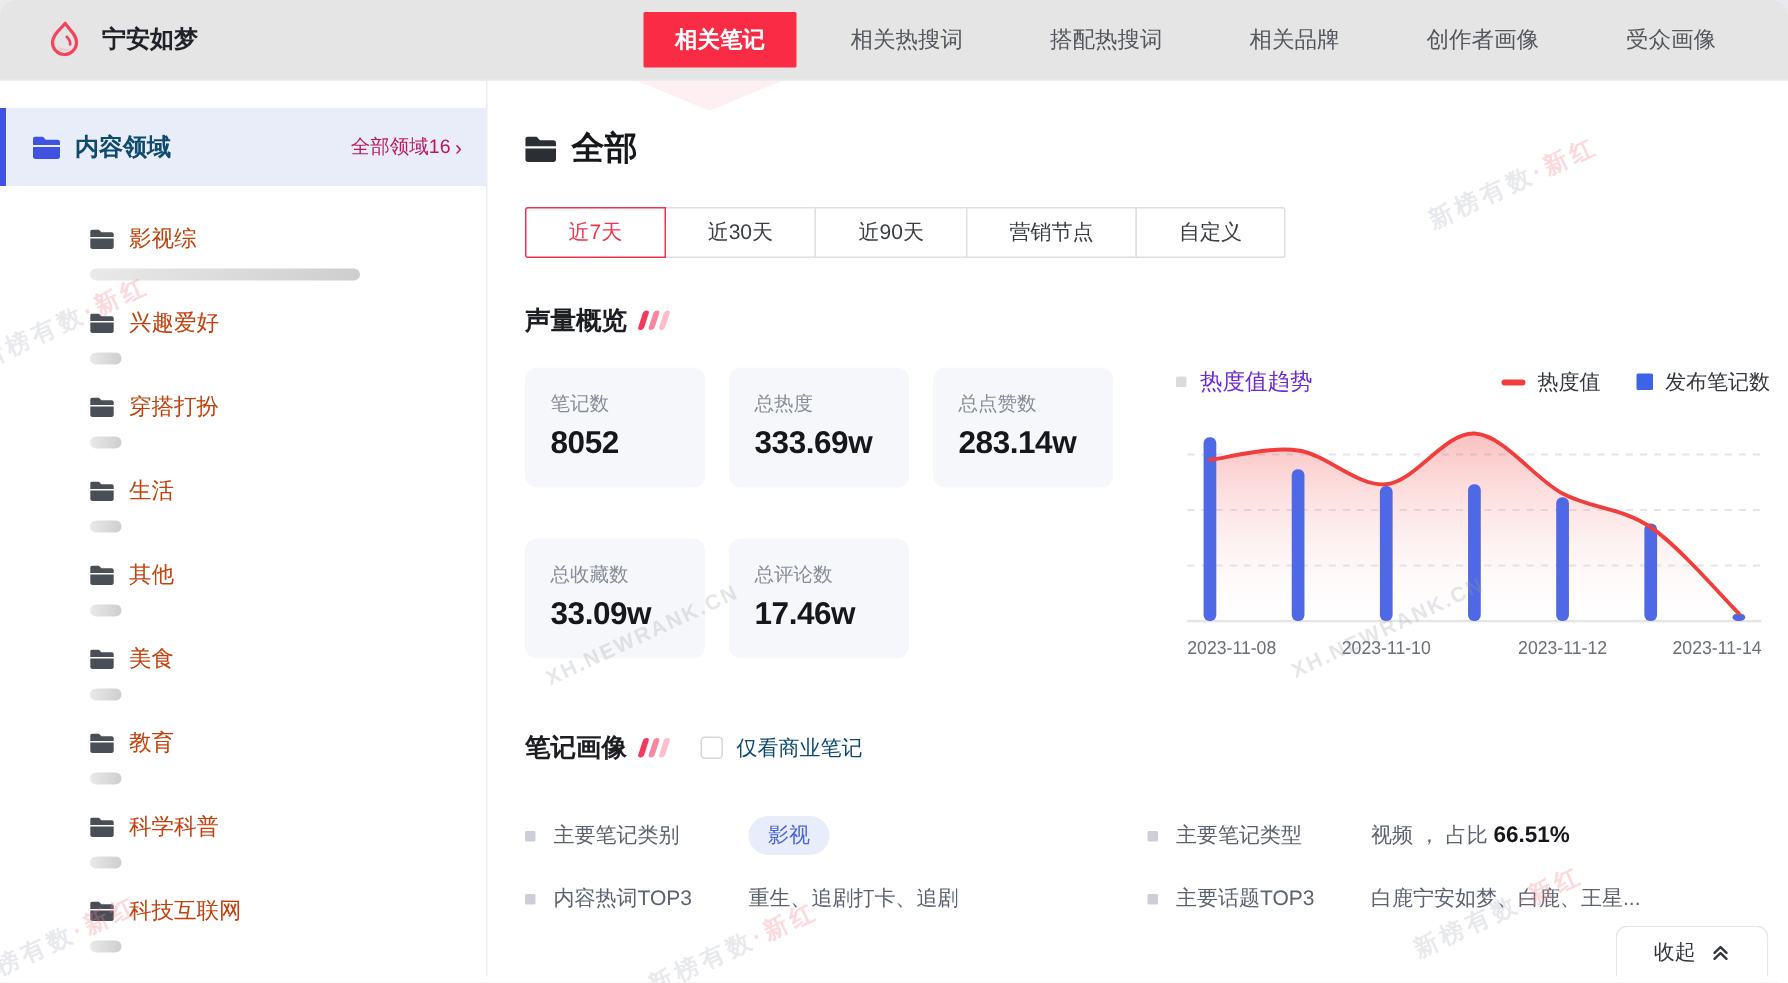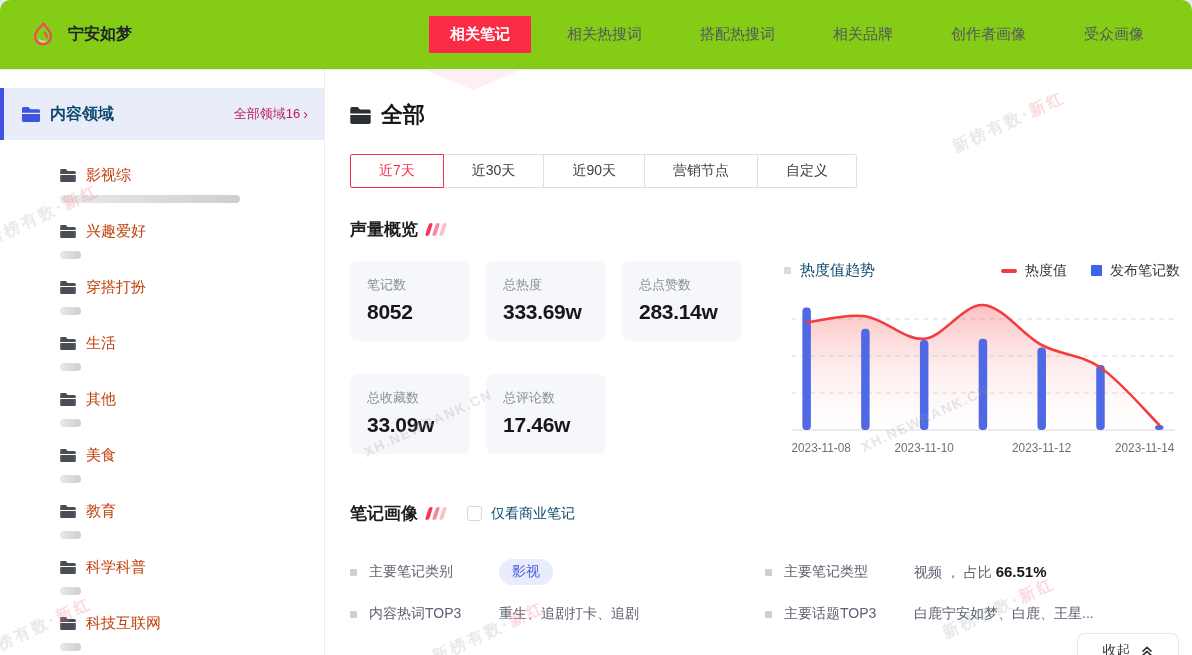--- a/index.html
+++ b/index.html
@@ -8,22 +8,22 @@
     background: #e9eaee;
     -webkit-font-smoothing: antialiased;
   }
   .screen {
     position: relative; width: 1192px; height: 655px;
     background: #fff; overflow: hidden; border-radius: 10px 10px 0 0;
   }
 
   
   .navbar {
-    position: relative; height: 70px; display: flex; align-items: center;
-    border-bottom: 1px solid #ececec; background: #84cc16; z-index: 5;
+    position: relative; height: 54px; display: flex; align-items: center;
+    border-bottom: 1px solid #ececec; background: #e5e5e5; z-index: 5;
     padding: 0 26px 0 28px;
   }
   .brand { display: flex; align-items: center; gap: 10px; }
   .brand-title { font-size: 16px; font-weight: 700; color: #1f2329; }
   .nav-tabs { margin-left: auto; display: flex; align-items: center; gap: 14px; }
   .nav-tab {
     font-size: 15px; color: #54575e; padding: 8px 22px; cursor: pointer;
     white-space: nowrap;
   }
   .nav-tab.active {
@@ -79,21 +79,21 @@
 
   .content-row { display: flex; margin-top: 20px; }
   .stats-grid { width: 410px; flex: none; display: grid; grid-template-columns: repeat(3, 120px); gap: 21px 16px; }
   .stat-card { height: 80px; background: #f6f7fa; border-radius: 8px; padding: 15px 0 0 17px; }
   .stat-label { font-size: 13px; color: #878d98; }
   .stat-value { font-size: 21px; font-weight: 700; color: #15171a; margin-top: 6px; letter-spacing: -0.3px; }
 
   .chart-box { flex: 1; margin-left: 24px; min-width: 0; }
   .chart-header { display: flex; align-items: center; }
   .chart-title-bullet { width: 7px; height: 7px; background: #d9dbdf; border-radius: 1px; }
-  .chart-title { font-size: 15px; color: #0c4a6e; margin-left: 9px; }
+  .chart-title { font-size: 15px; color: #6d28d9; margin-left: 9px; }
   .legend { margin-left: auto; display: flex; align-items: center; gap: 24px; }
   .legend-item { display: flex; align-items: center; gap: 8px; font-size: 14px; color: #33373d; cursor: pointer; }
   .legend-dash { width: 16px; height: 4px; border-radius: 2px; background: #f23d3d; }
   .legend-square { width: 11px; height: 11px; border-radius: 1px; background: #3d63e8; }
   .chart-svg-wrap { margin-top: 4px; }
 
   
   .checkbox-wrap { display: flex; align-items: center; margin-left: 22px; cursor: pointer; }
   .checkbox { width: 15px; height: 15px; border: 1px solid #d4d7de; border-radius: 3px; background: #fff; }
   .checkbox-label { font-size: 14px; color: #0c4a6e; margin-left: 9px; }

